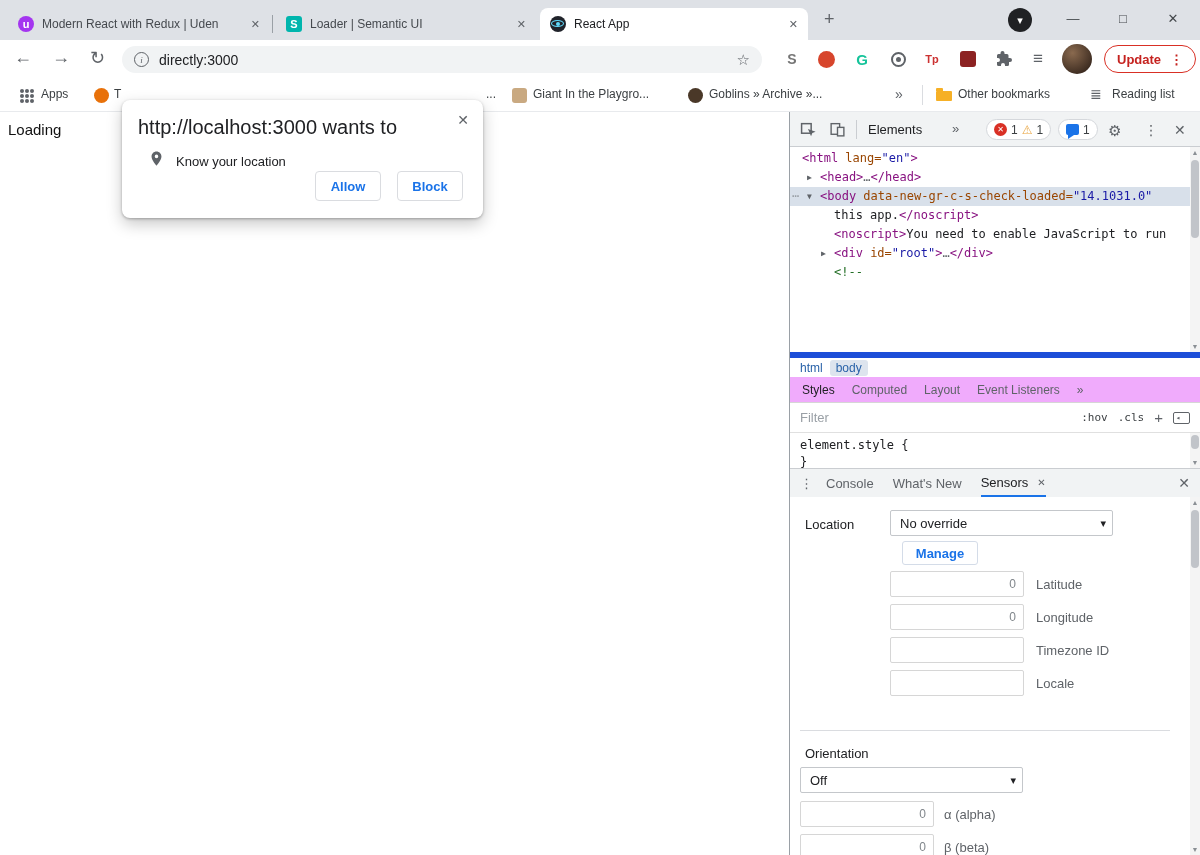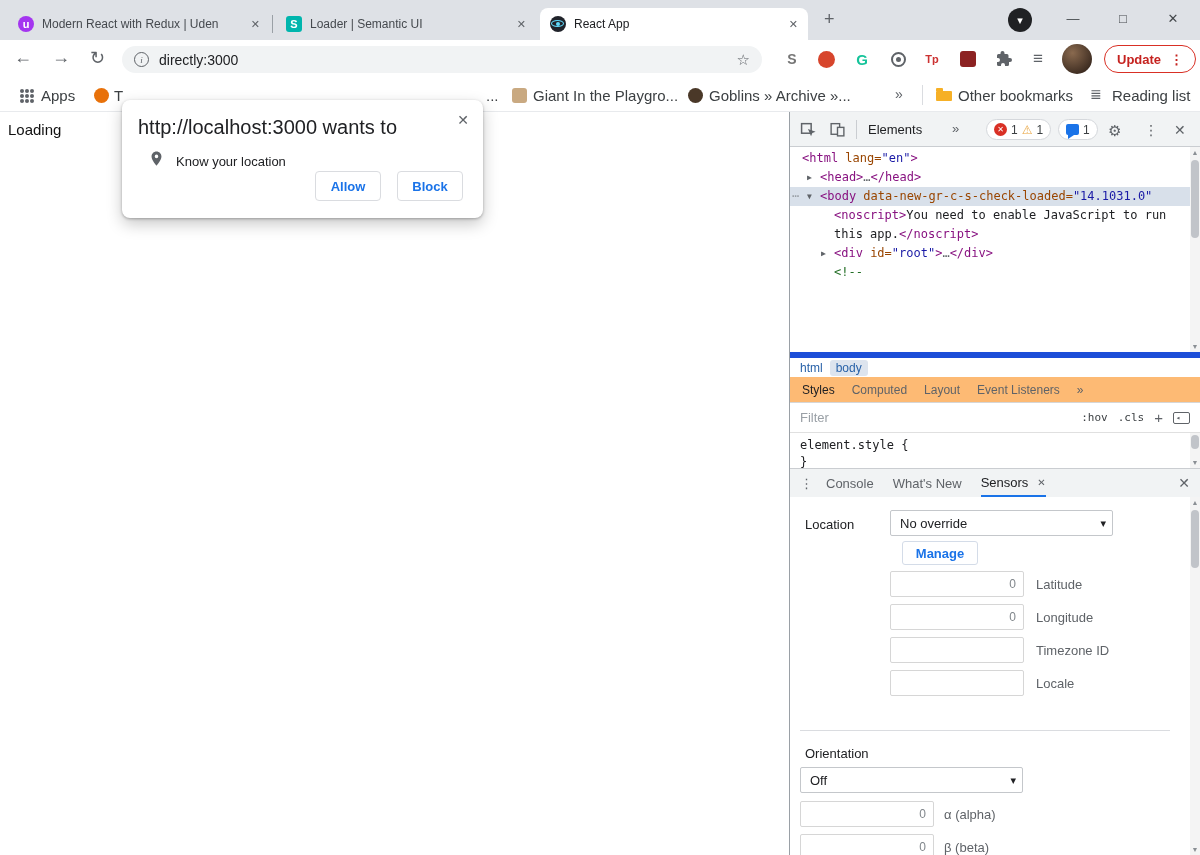--- a/index.html
+++ b/index.html
@@ -39,21 +39,21 @@
   .ext-target{width:15px;height:15px;border:2px solid #5f6368;border-radius:50%;display:flex;align-items:center;justify-content:center}
   .ext-target i{width:5px;height:5px;background:#5f6368;border-radius:50%}
   .ext-tp{color:#cc3232;font-weight:bold;font-size:11px}
   .ext-grid{width:16px;height:16px;background:#8c2222;border-radius:3px}
   .ext-mono{color:#5f6368;font-size:17px}
   .avatar{position:absolute;left:1062px;top:4px;width:30px;height:30px;border-radius:50%;background:radial-gradient(circle at 35% 30%,#8a6a4f,#241812)}
   .update-pill{position:absolute;left:1104px;top:5px;height:28px;border:1px solid #d93025;border-radius:14px;color:#c5221f;font-size:13px;font-weight:bold;display:inline-flex;align-items:center;gap:9px;padding:0 12px;background:#fff}
 
   
   .bookmarks{position:absolute;left:0;top:78px;width:1200px;height:34px;background:#fff;border-bottom:1px solid #e8eaed}
-  .bm-text{position:absolute;top:9px;font-size:15px;color:#3c4043;white-space:nowrap}
+  .bm-text{position:absolute;top:9px;font-size:12px;color:#3c4043;white-space:nowrap}
   .apps-grid{position:absolute;left:20px;top:11px;width:4px;height:4px;background:#5f6368;border-radius:50%;
     box-shadow:5px 0 0 #5f6368,10px 0 0 #5f6368,0 5px 0 #5f6368,5px 5px 0 #5f6368,10px 5px 0 #5f6368,0 10px 0 #5f6368,5px 10px 0 #5f6368,10px 10px 0 #5f6368}
   .bm-fav{position:absolute;top:10px;width:15px;height:15px}
   .fav-orange{background:#e8710a;border-radius:50%}
   .fav-tan{background:#c9a981;border-radius:3px}
   .fav-dark{background:#4a3828;border-radius:50%}
   .bm-chev{position:absolute;left:895px;top:8px;font-size:14px;color:#5f6368}
   .bm-sep{position:absolute;left:922px;top:7px;width:1px;height:20px;background:#dadce0}
   .folder{position:absolute;left:936px;top:13px;width:16px;height:10px;background:#f6b026;border-radius:1px}
   .folder:before{content:"";position:absolute;left:0;top:-3px;width:7px;height:3px;background:#f6b026;border-radius:1px 1px 0 0}
@@ -94,21 +94,21 @@
   .dom-line.selected{background:#d8e0ea}
   .gutter{position:absolute;left:2px;color:#9aa0a6;letter-spacing:-2px}
   .tree-arrow{position:absolute;top:0;font-size:8px;color:#5f6368}
   .tk-doc{color:#5f6368}.tk-tag{color:#881280}.tk-attr{color:#994500}.tk-val{color:#1a1aa6}
   .tk-txt{color:#202124}.tk-com{color:#236e25}.tk-meta{color:#5f6368;font-style:italic}
 
   .crumbs{position:absolute;left:0;top:240px;right:0;height:25px;border-top:6px solid #1d4ed8;display:flex;align-items:center;padding-left:10px;gap:7px;font-size:12px}
   .crumb{color:#2962a8}
   .crumb.sel{background:#dde4ee;border-radius:3px;padding:1px 6px}
 
-  .styles-tabs{position:absolute;left:0;top:265px;right:0;height:26px;background:#fdba74;border-bottom:1px solid #d6d6d6;
+  .styles-tabs{position:absolute;left:0;top:265px;right:0;height:26px;background:#f0abfc;border-bottom:1px solid #d6d6d6;
     display:flex;align-items:center;padding-left:12px;gap:17px;font-size:12px;color:#5f6368}
   .styles-tab.active{color:#202124}
   .filter-row{position:absolute;left:0;top:291px;right:0;height:30px;background:#fff;border-bottom:1px solid #e0e0e0;
     display:flex;align-items:center;padding:0 10px}
   .filter-ph{font-size:13px;color:#9aa0a6}
   .filter-right{margin-left:auto;display:flex;align-items:center;gap:10px;font-family:"DejaVu Sans Mono",monospace;font-size:11px;color:#3c4043}
   .plus-ic{font-family:"Liberation Sans",sans-serif;font-size:15px;color:#5f6368}
   .panel-ic{width:17px;height:12px;border:1px solid #5f6368;border-radius:2px;display:flex;align-items:center;justify-content:flex-start;padding-left:2px;color:#5f6368;font-size:7px}
   .elem-style{position:absolute;left:0;top:321px;right:0;height:35px;overflow:hidden;
     font-family:"DejaVu Sans Mono",monospace;font-size:12px;color:#202124;padding:4px 0 0 10px;line-height:17px}
@@ -272,22 +272,22 @@
       </span>
       <span class="dt-right-ic" style="left:318px;font-size:15px">⚙</span>
       <span class="dt-right-ic" style="left:354px">⋮</span>
       <span class="dt-right-ic" style="left:384px">✕</span>
     </div>
 
     <div class="dom-tree">
         <div class="dom-line" style="padding-left: 12px;"><span class="tk-tag">&lt;html </span><span class="tk-attr">lang=</span><span class="tk-val">"en"</span><span class="tk-tag">&gt;</span></div>
         <div class="dom-line" style="padding-left: 30px;"><span class="tree-arrow" style="left: 17px;">▶</span><span class="tk-tag">&lt;head&gt;</span><span class="tk-doc">…</span><span class="tk-tag">&lt;/head&gt;</span></div>
         <div class="dom-line selected" style="padding-left: 30px;"><span class="gutter">⋯</span><span class="tree-arrow" style="left: 17px;">▼</span><span class="tk-tag">&lt;body </span><span class="tk-attr">data-new-gr-c-s-check-loaded=</span><span class="tk-val">"14.1031.0"</span></div>
+        <div class="dom-line" style="padding-left: 44px;"><span class="tk-txt">this app.</span><span class="tk-tag">&lt;/noscript&gt;</span></div>
         <div class="dom-line" style="padding-left: 44px;"><span class="tk-tag">&lt;noscript&gt;</span><span class="tk-txt">You need to enable JavaScript to run</span></div>
-        <div class="dom-line" style="padding-left: 44px;"><span class="tk-txt">this app.</span><span class="tk-tag">&lt;/noscript&gt;</span></div>
         <div class="dom-line" style="padding-left: 44px;"><span class="tree-arrow" style="left: 31px;">▶</span><span class="tk-tag">&lt;div </span><span class="tk-attr">id=</span><span class="tk-val">"root"</span><span class="tk-tag">&gt;</span><span class="tk-doc">…</span><span class="tk-tag">&lt;/div&gt;</span></div>
         <div class="dom-line" style="padding-left: 44px;"><span class="tk-com">&lt;!--</span></div>
       </div>
     <div class="sb-track" style="top:35px;height:205px">
       <span class="sb-arrow" style="top:2px">▲</span>
       <span class="sb-thumb" style="top:13px;height:78px"></span>
       <span class="sb-arrow" style="bottom:2px">▼</span>
     </div>
 
     <div class="crumbs">

